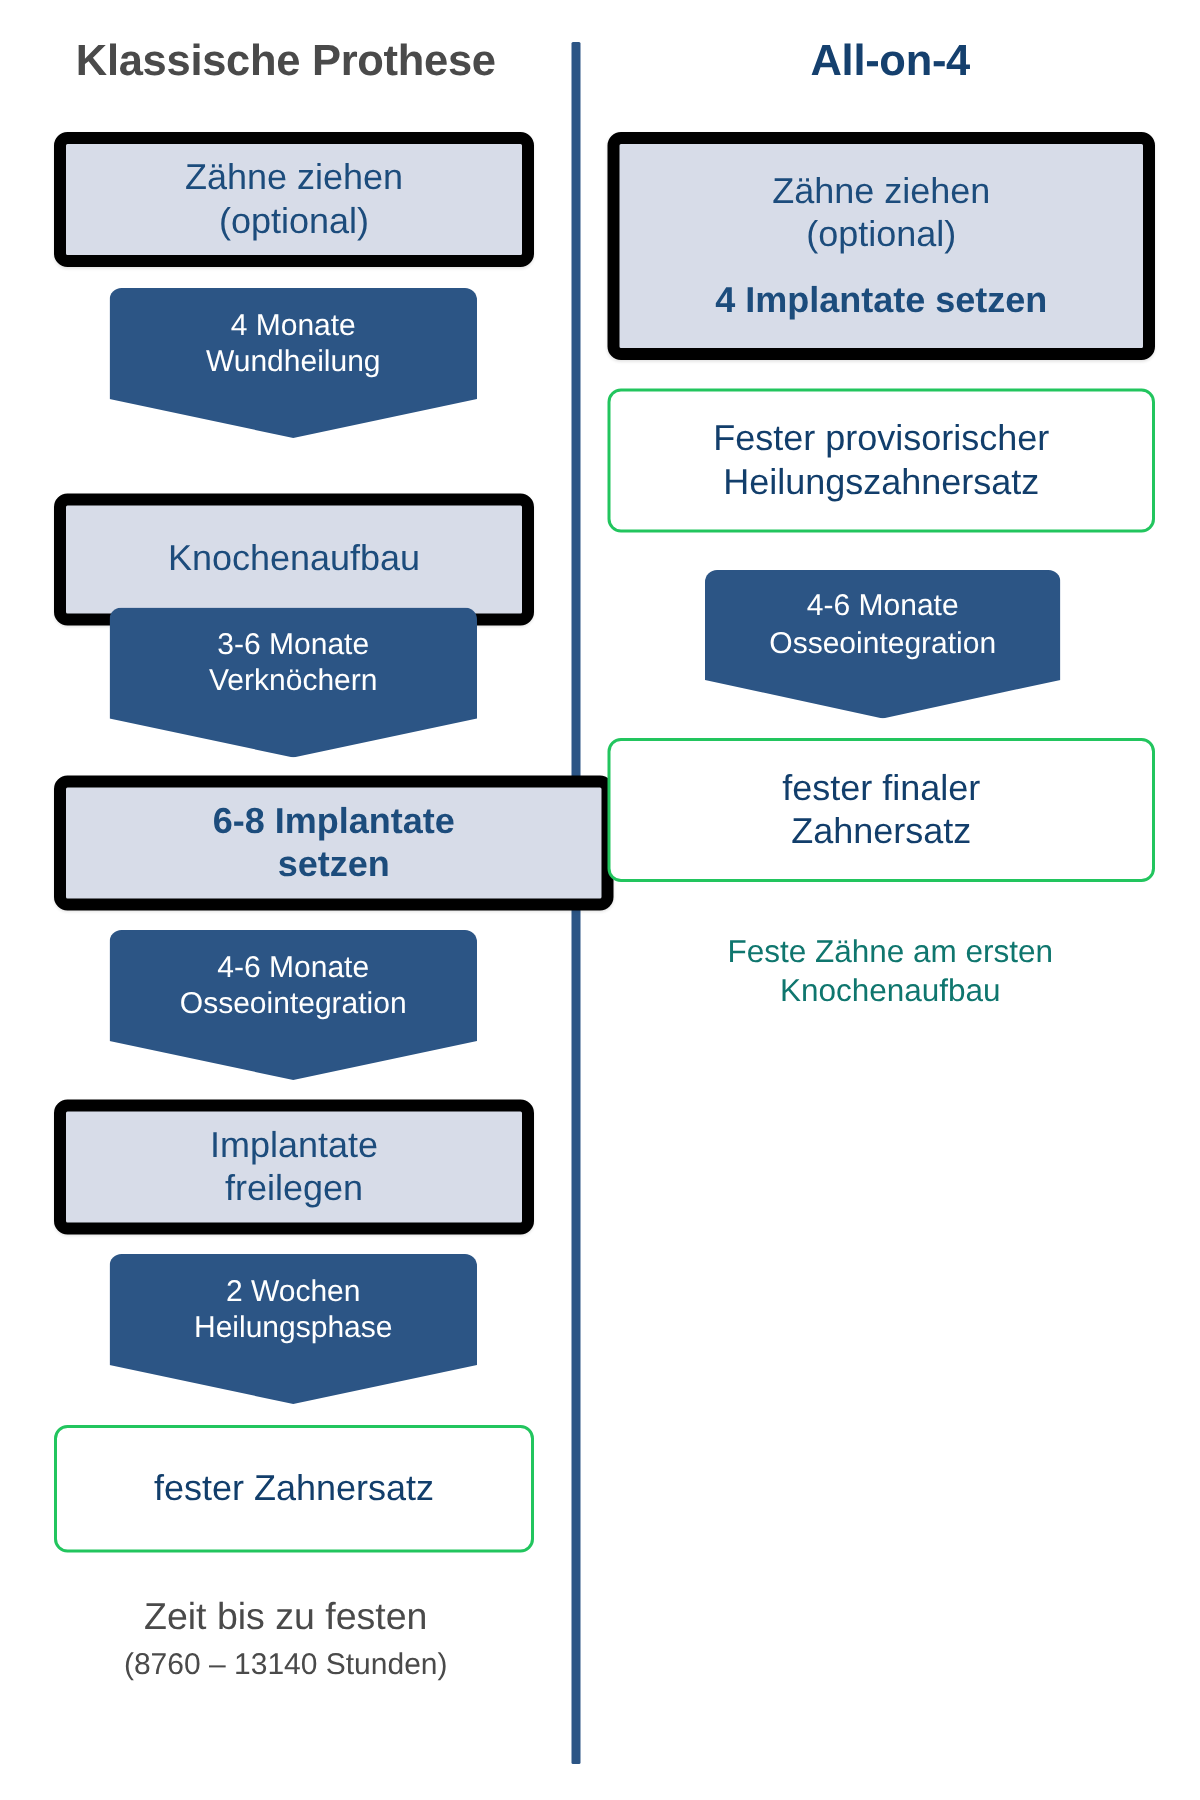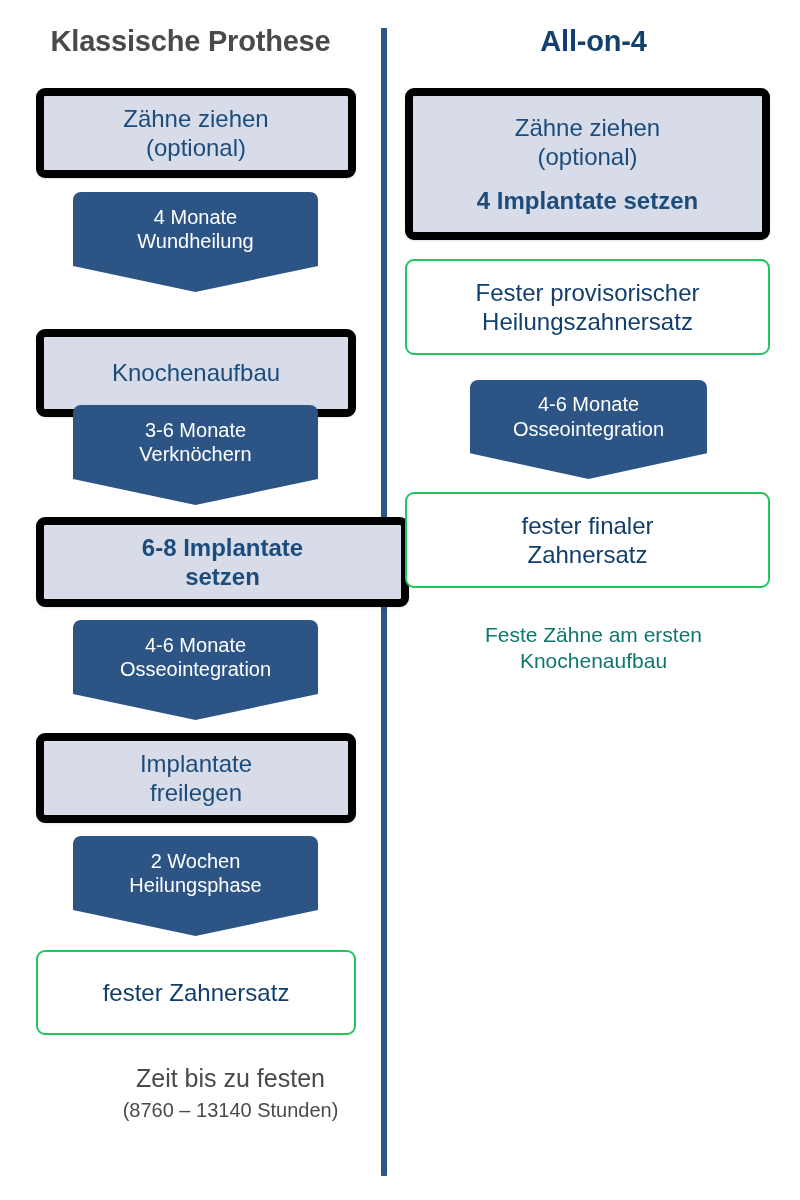--- a/index.html
+++ b/index.html
@@ -108,21 +108,20 @@
   .caption {
     position: absolute;
     width: 100%;
     text-align: center;
     line-height: 1.24;
   }
   .caption.gray {
     color: #4A4A4A;
     font-size: 25px;
     font-weight: normal;
-    padding-left: 40px;
   }
   .caption.gray .small {
     display: block;
     font-size: 20px;
     margin-top: 4px;
   }
   .caption.blue {
     color: #0f766e;
     font-size: 21px;
     font-weight: normal;

